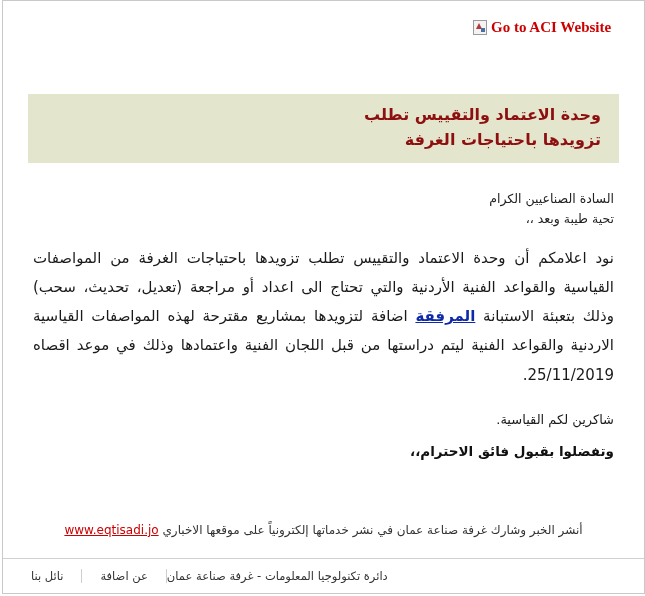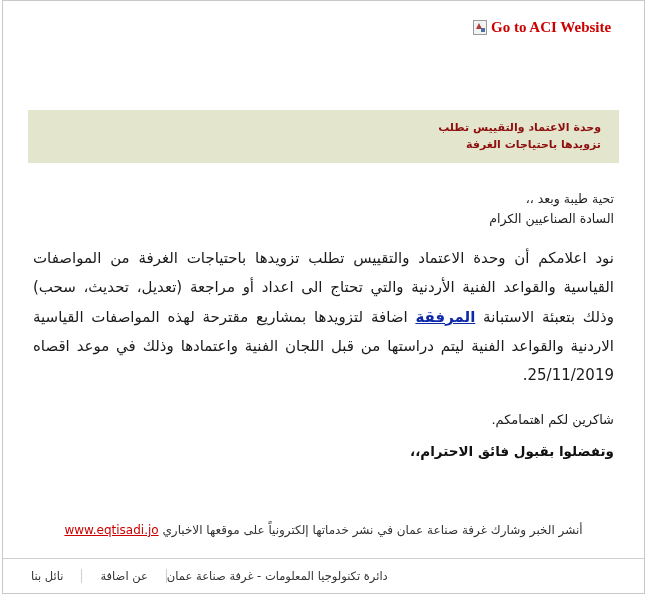--- a/index.html
+++ b/index.html
@@ -66,27 +66,27 @@
   .broken-img::after {
     content: "";
     position: absolute;
     right: 1px; top: 7px;
     width: 4px; height: 4px;
     background: #4a6fa5;
   }
 
   
   .banner {
-    margin: 74px 25px 0 25px;
+    margin: 58px 25px 0 25px;
     background: #e3e5cd;
     padding: 9px 18px 10px 18px;
     text-align: right;
     color: #8d0f0f;
     font-weight: bold;
-    font-size: 11px;
+    font-size: 16px;
     line-height: 1.55;
     font-family: "DejaVu Sans", "Liberation Sans", sans-serif;
   }
 
   
   .body-wrap {
     padding: 0 30px 0 30px;
     text-align: right;
     direction: rtl;
     color: #1a1a1a;
@@ -202,28 +202,28 @@
     </a>
   </div>
 
   <div class="banner">
     <div>وحدة الاعتماد والتقييس تطلب</div>
     <div>تزويدها باحتياجات الغرفة</div>
   </div>
 
   <div class="body-wrap">
     <div class="salutation">
+      <div>السادة الصناعيين الكرام</div>
       <div>تحية طيبة وبعد ،،</div>
-      <div>السادة الصناعيين الكرام</div>
     </div>
 
     <p class="para para-justified"><span>نود اعلامكم أن وحدة الاعتماد والتقييس تطلب تزويدها باحتياجات الغرفة من المواصفات القياسية والقواعد الفنية الأردنية والتي تحتاج الى اعداد أو مراجعة (تعديل، تحديث، سحب) وذلك بتعبئة الاستبانة </span><a class="link-inline" href="#">المرفقة</a><span> اضافة لتزويدها بمشاريع مقترحة لهذه المواصفات القياسية الاردنية والقواعد الفنية ليتم دراستها من قبل اللجان الفنية واعتمادها وذلك في موعد اقصاه 25/11/2019.</span></p>
 
 
-    <p class="closing">شاكرين لكم اهتمامكم.</p>
+    <p class="closing">شاكرين لكم القياسية.</p>
 
     <p class="regards">وتفضلوا بقبول فائق الاحترام،،</p>
 
     <div class="promo"><span>أنشر الخبر وشارك غرفة صناعة عمان في نشر خدماتها إلكترونياً على موقعها الاخباري </span><a class="site" href="#">www.eqtisadi.jo</a></div>
   </div>
 
   <div class="signature">
     <div>د. نائل الحسامي</div>
     <div>مدير عام</div>
 

